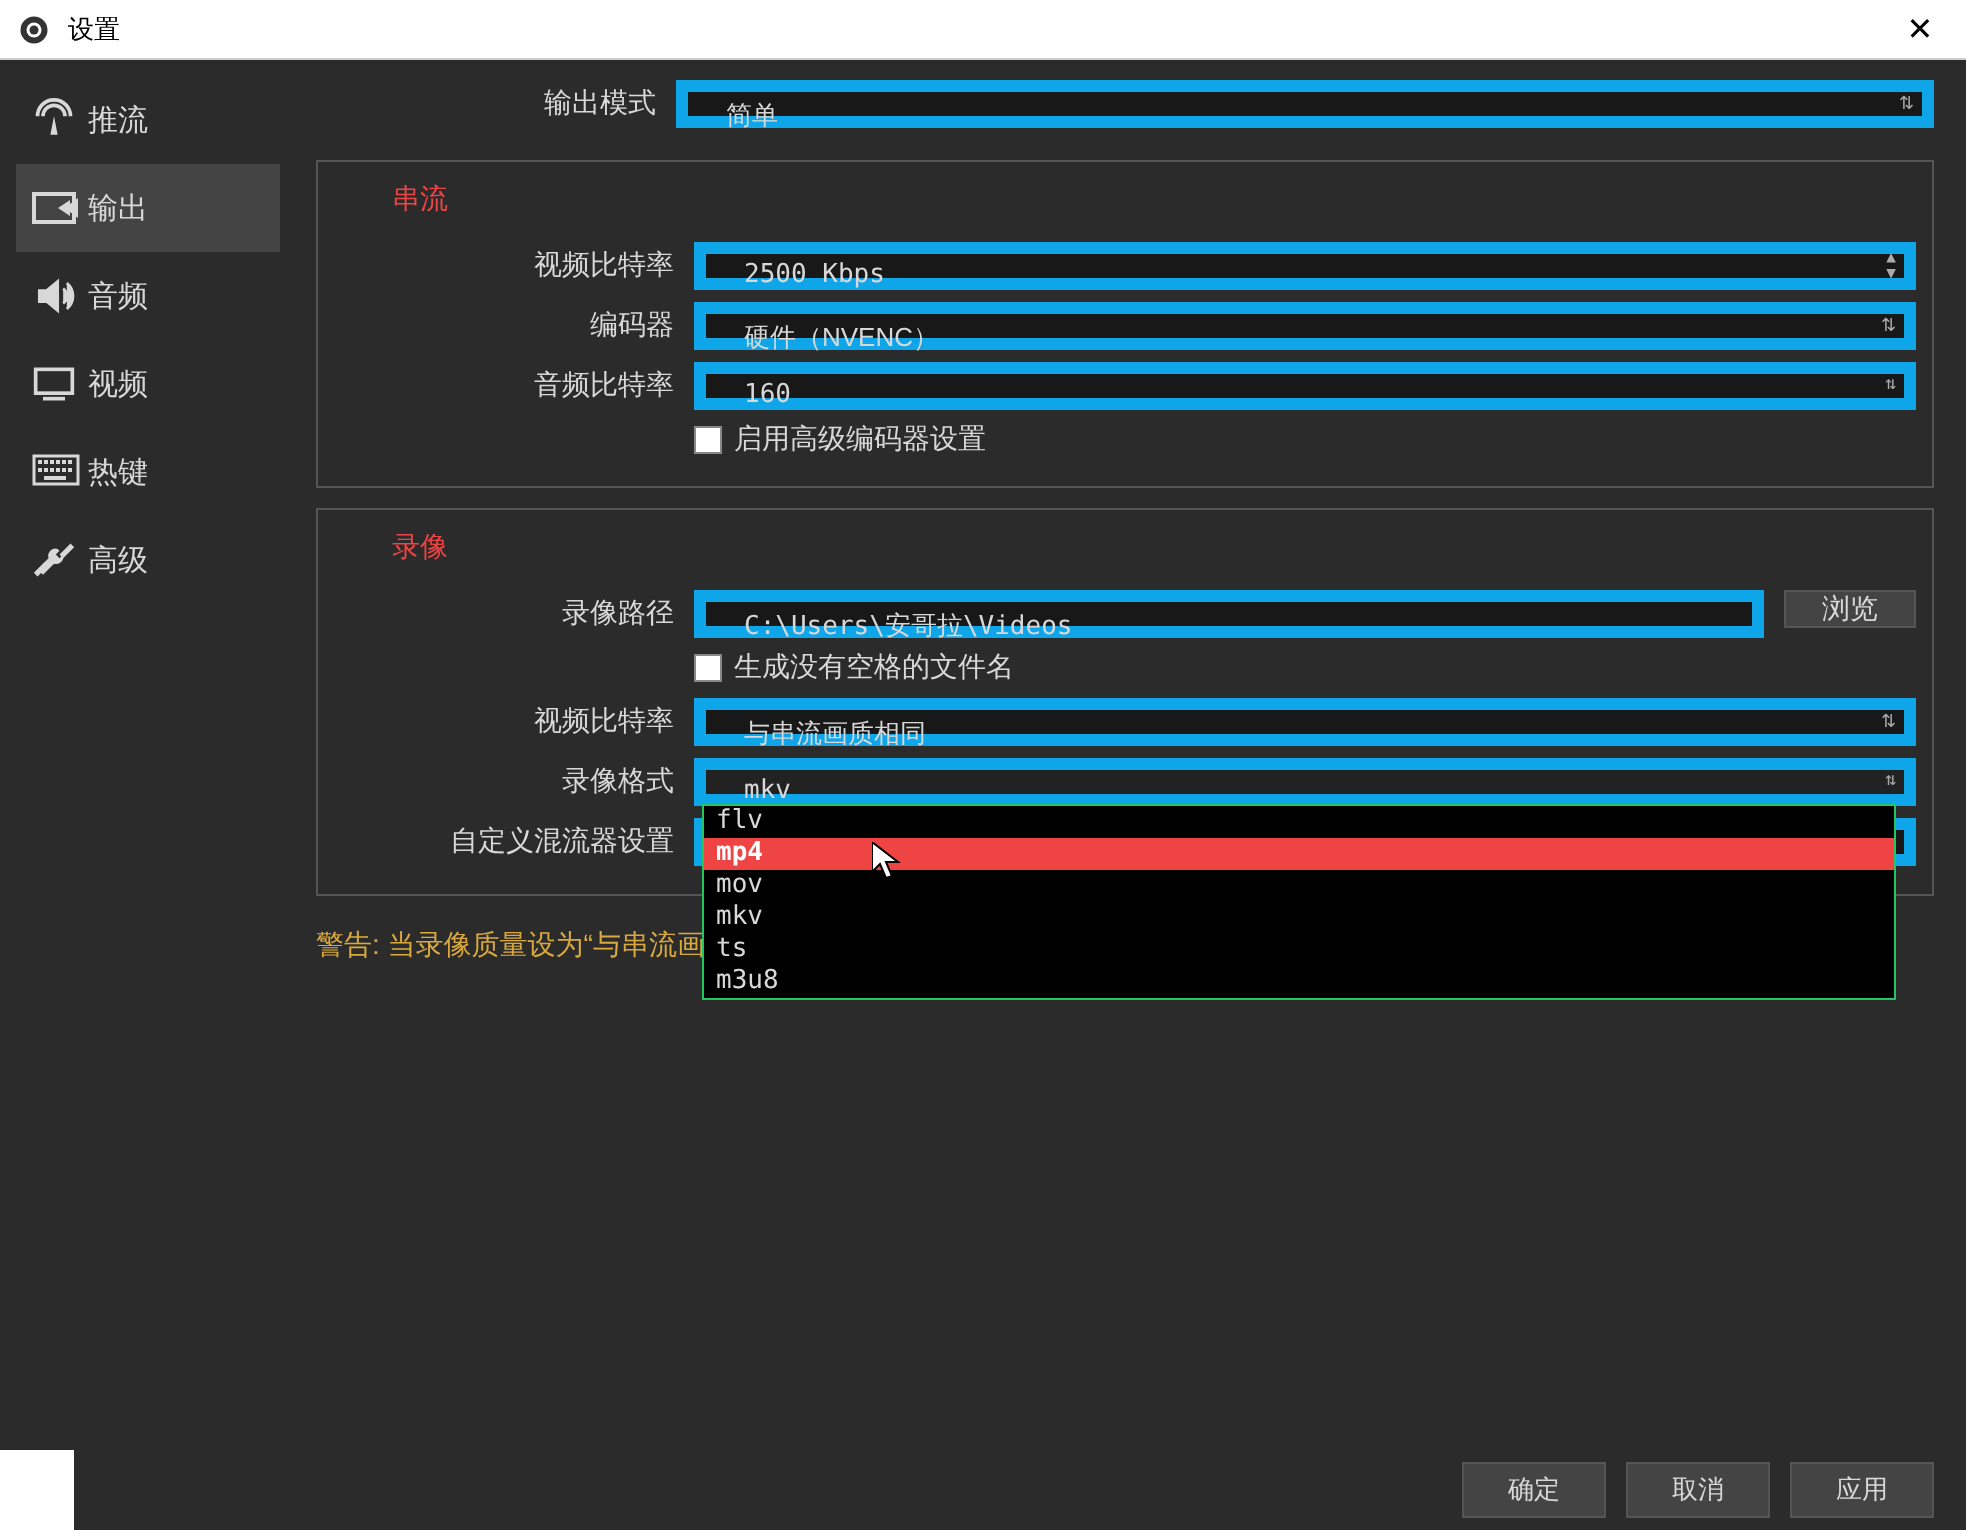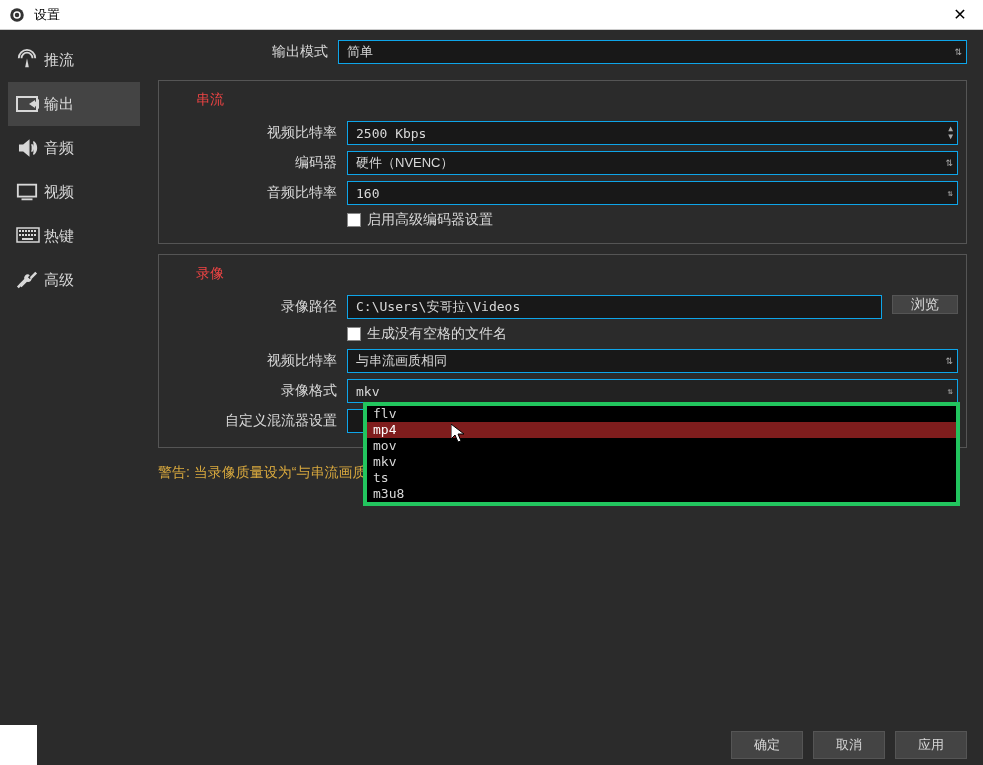--- a/index.html
+++ b/index.html
@@ -112,28 +112,28 @@
 }
 .group .group-title {
   color: #ef4444;
   margin-bottom: 10px;
   padding: 2px 0;
   margin-left: 29px;
 }
 .select, .textinput, .spinbox {
   width: 100%;
   background: #181818;
-  border: 1px solid #0ea5e9;
-  color: #d8d8d8;
-  padding: 3px 8px;
+  border: 6px solid #0ea5e9;
+  color: #d8d8d8;
+  padding: 3px 19px;
   font-size: 13px;
   font-family: inherit;
   position: relative;
   display: flex;
-  align-items: center;
+  align-items: flex-start;
   height: 24px;
 }
 .select .sel-arrow, .spinbox .spin-arrows {
   position: absolute;
   right: 4px;
   top: 50%;
   transform: translateY(-50%);
   font-size: 9px;
   color: #aaa;
   line-height: 1;
@@ -163,38 +163,39 @@
   color: #d8d8d8;
   padding: 3px 18px;
   margin-left: 10px;
   cursor: pointer;
   height: 19px;
   display: flex;
   align-items: center;
 }
 .dropdown-open {
   position: absolute;
-  left: 196px;
+  left: 184px;
   top: 23px;
   width: 597px;
   background: #000;
-  border: 4px solid #22c55e;
+  border: 1px solid #22c55e;
   z-index: 100;
 }
 .dropdown-open .opt {
   padding: 0px 6px;
   color: #d8d8d8;
   font-size: 13px;
   font-family: monospace;
   cursor: pointer;
   line-height: 16px;
 }
 .dropdown-open .opt.highlighted {
-  background: #7f1d1d;
+  background: #ef4444;
   color: #fff;
+  font-weight: bold;
 }
 .warning {
   color: #d9a93e;
   padding: 6px 0;
   font-size: 14px;
 }
 .footer {
   height: 40px;
   background: #2b2b2b;
   display: flex;

